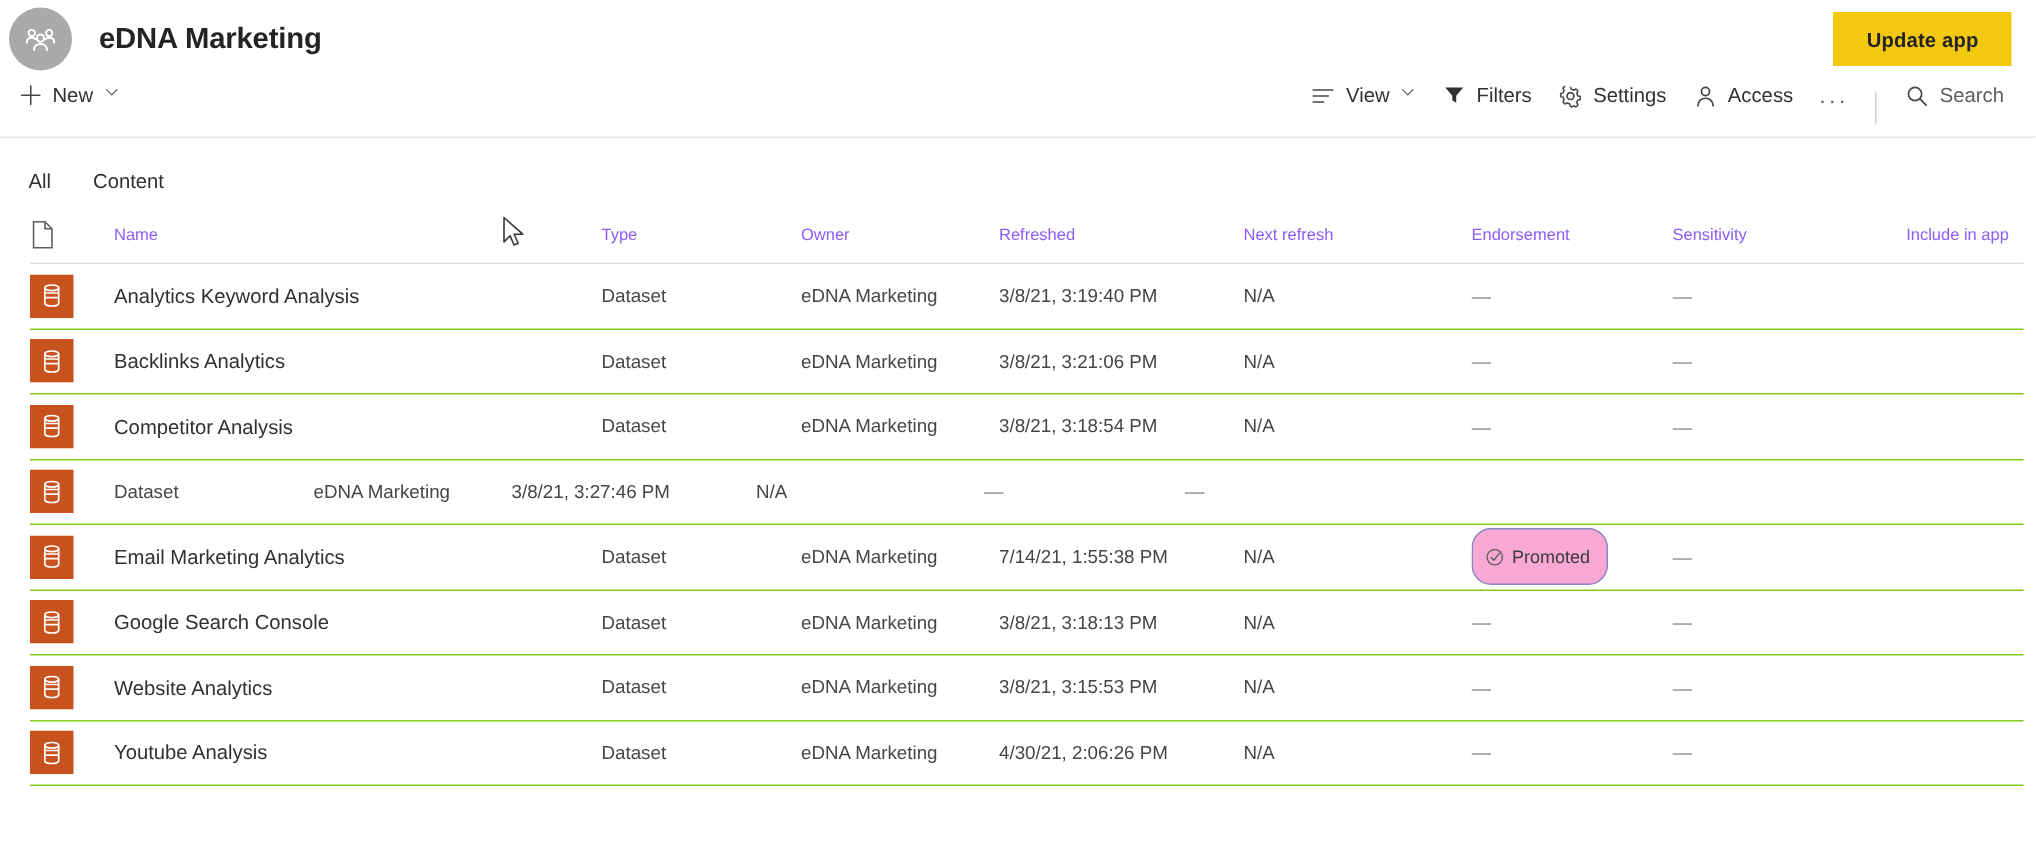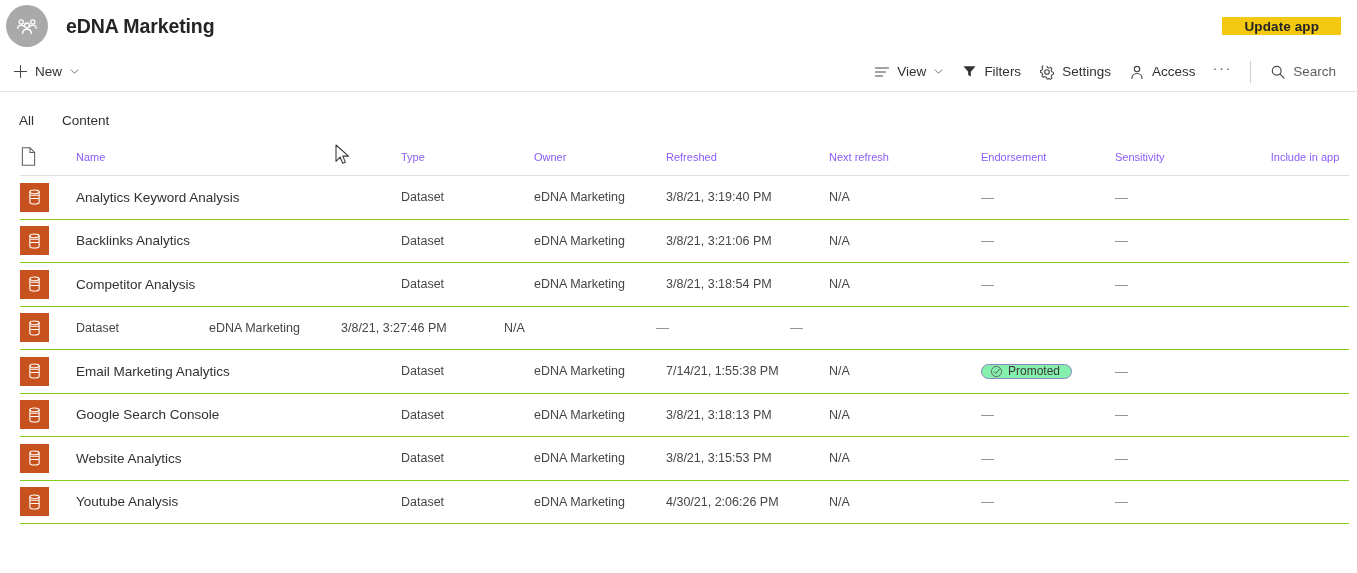--- a/index.html
+++ b/index.html
@@ -34,38 +34,38 @@
     color: #252423;
   }
   .header-spacer { flex: 1 1 auto; }
   .update-app-btn {
     background: #f2c811;
     border: none;
     color: #252423;
     font-family: "Liberation Sans", sans-serif;
     font-size: 13.5px;
     font-weight: bold;
-    height: 18px;
+    height: 36px;
     padding: 0 22px;
     cursor: pointer;
     letter-spacing: 0.1px;
   }
 
   
   .commandbar {
     position: relative;
     height: 40px;
     display: flex;
     align-items: center;
     padding: 0 12px 0 4px;
     border-bottom: 1px solid #e6e6e6;
   }
   .cb-item {
     display: flex;
-    align-items: center;
+    align-items: flex-start;
     gap: 7px;
     height: 32px;
     padding: 0 9px;
     font-size: 13.5px;
     color: #323130;
     cursor: pointer;
     white-space: nowrap;
   }
   .cb-spacer { flex: 1 1 auto; }
   .cb-divider {
@@ -141,25 +141,25 @@
     display: flex; align-items: center; justify-content: center;
     flex: 0 0 auto;
   }
   .dash { color: #8a8886; font-size: 13px; }
   .badge {
     display: inline-flex;
     align-items: center;
     gap: 5px;
     border: 1px solid #8886c7;
     border-radius: 13px;
-    height: 15px;
+    height: 38px;
     padding: 0 11px 0 8px;
     font-size: 12px;
     color: #3b3a39;
-    background: #86efac;
+    background: #f9a8d4;
     cursor: pointer;
   }
 
   
   .cursor { position: absolute; left: 335px; top: 144px; pointer-events: none; }
 </style>
 </head>
 <body>
 
 <div class="page">

